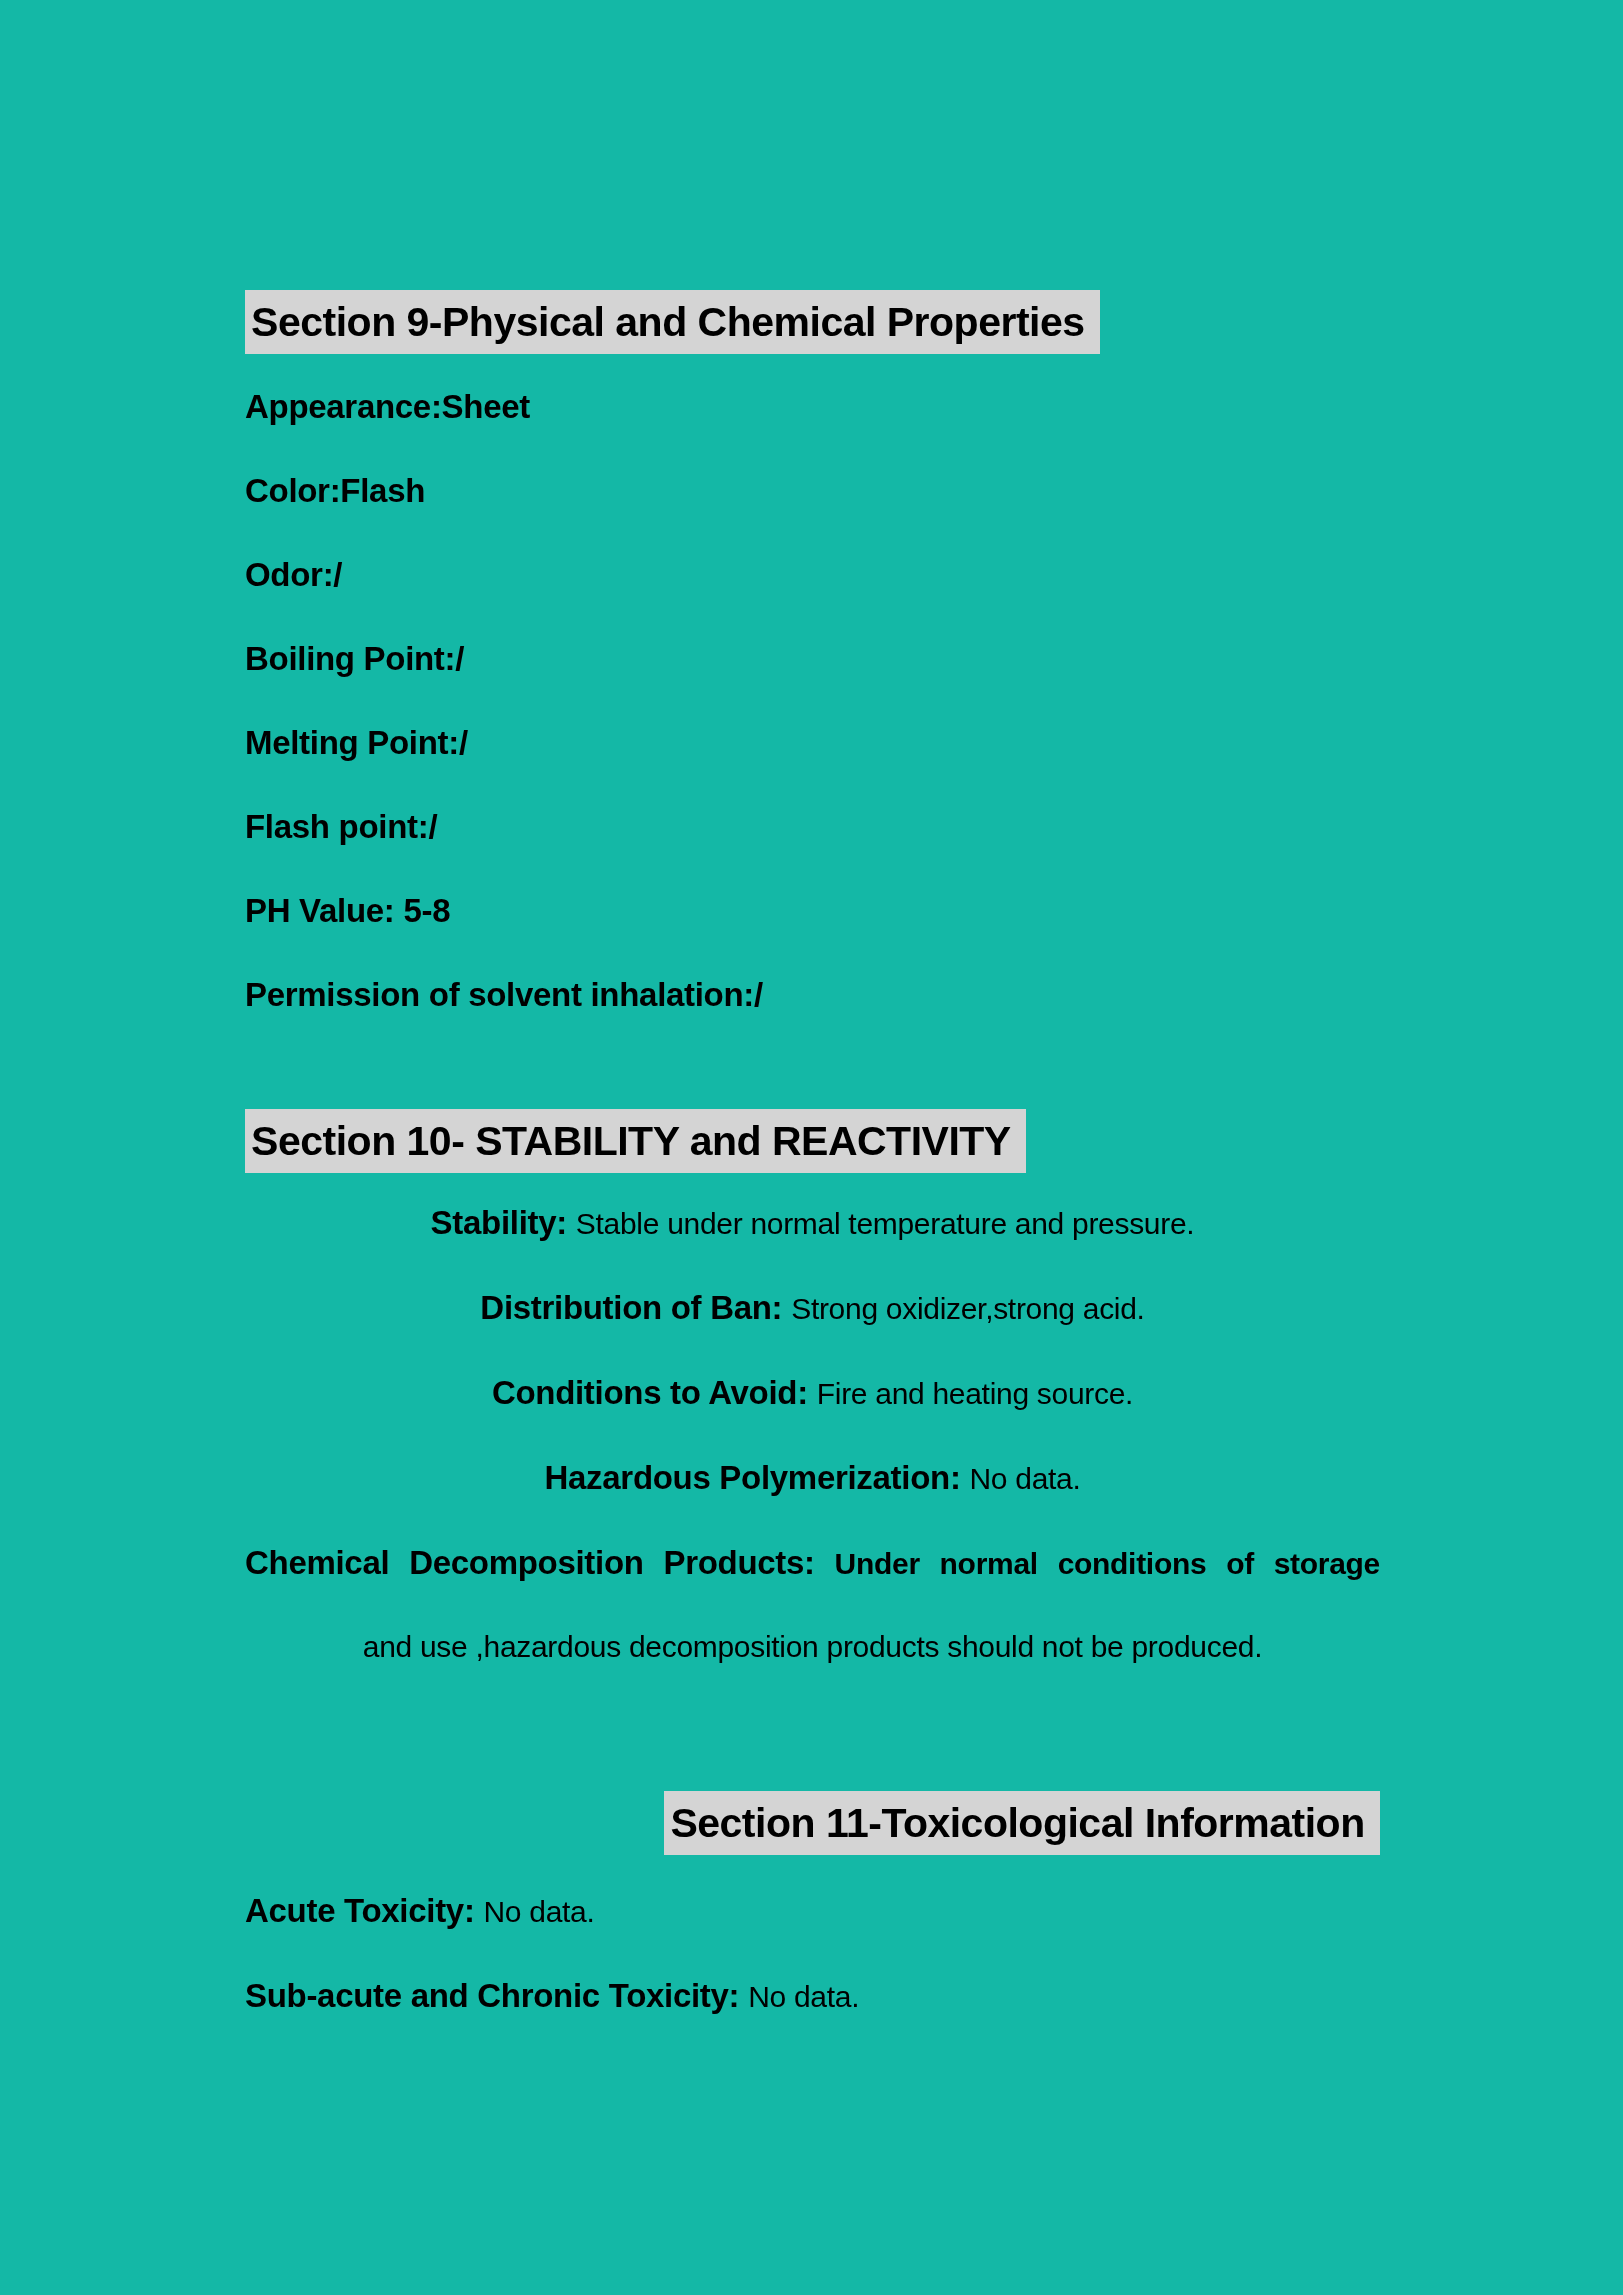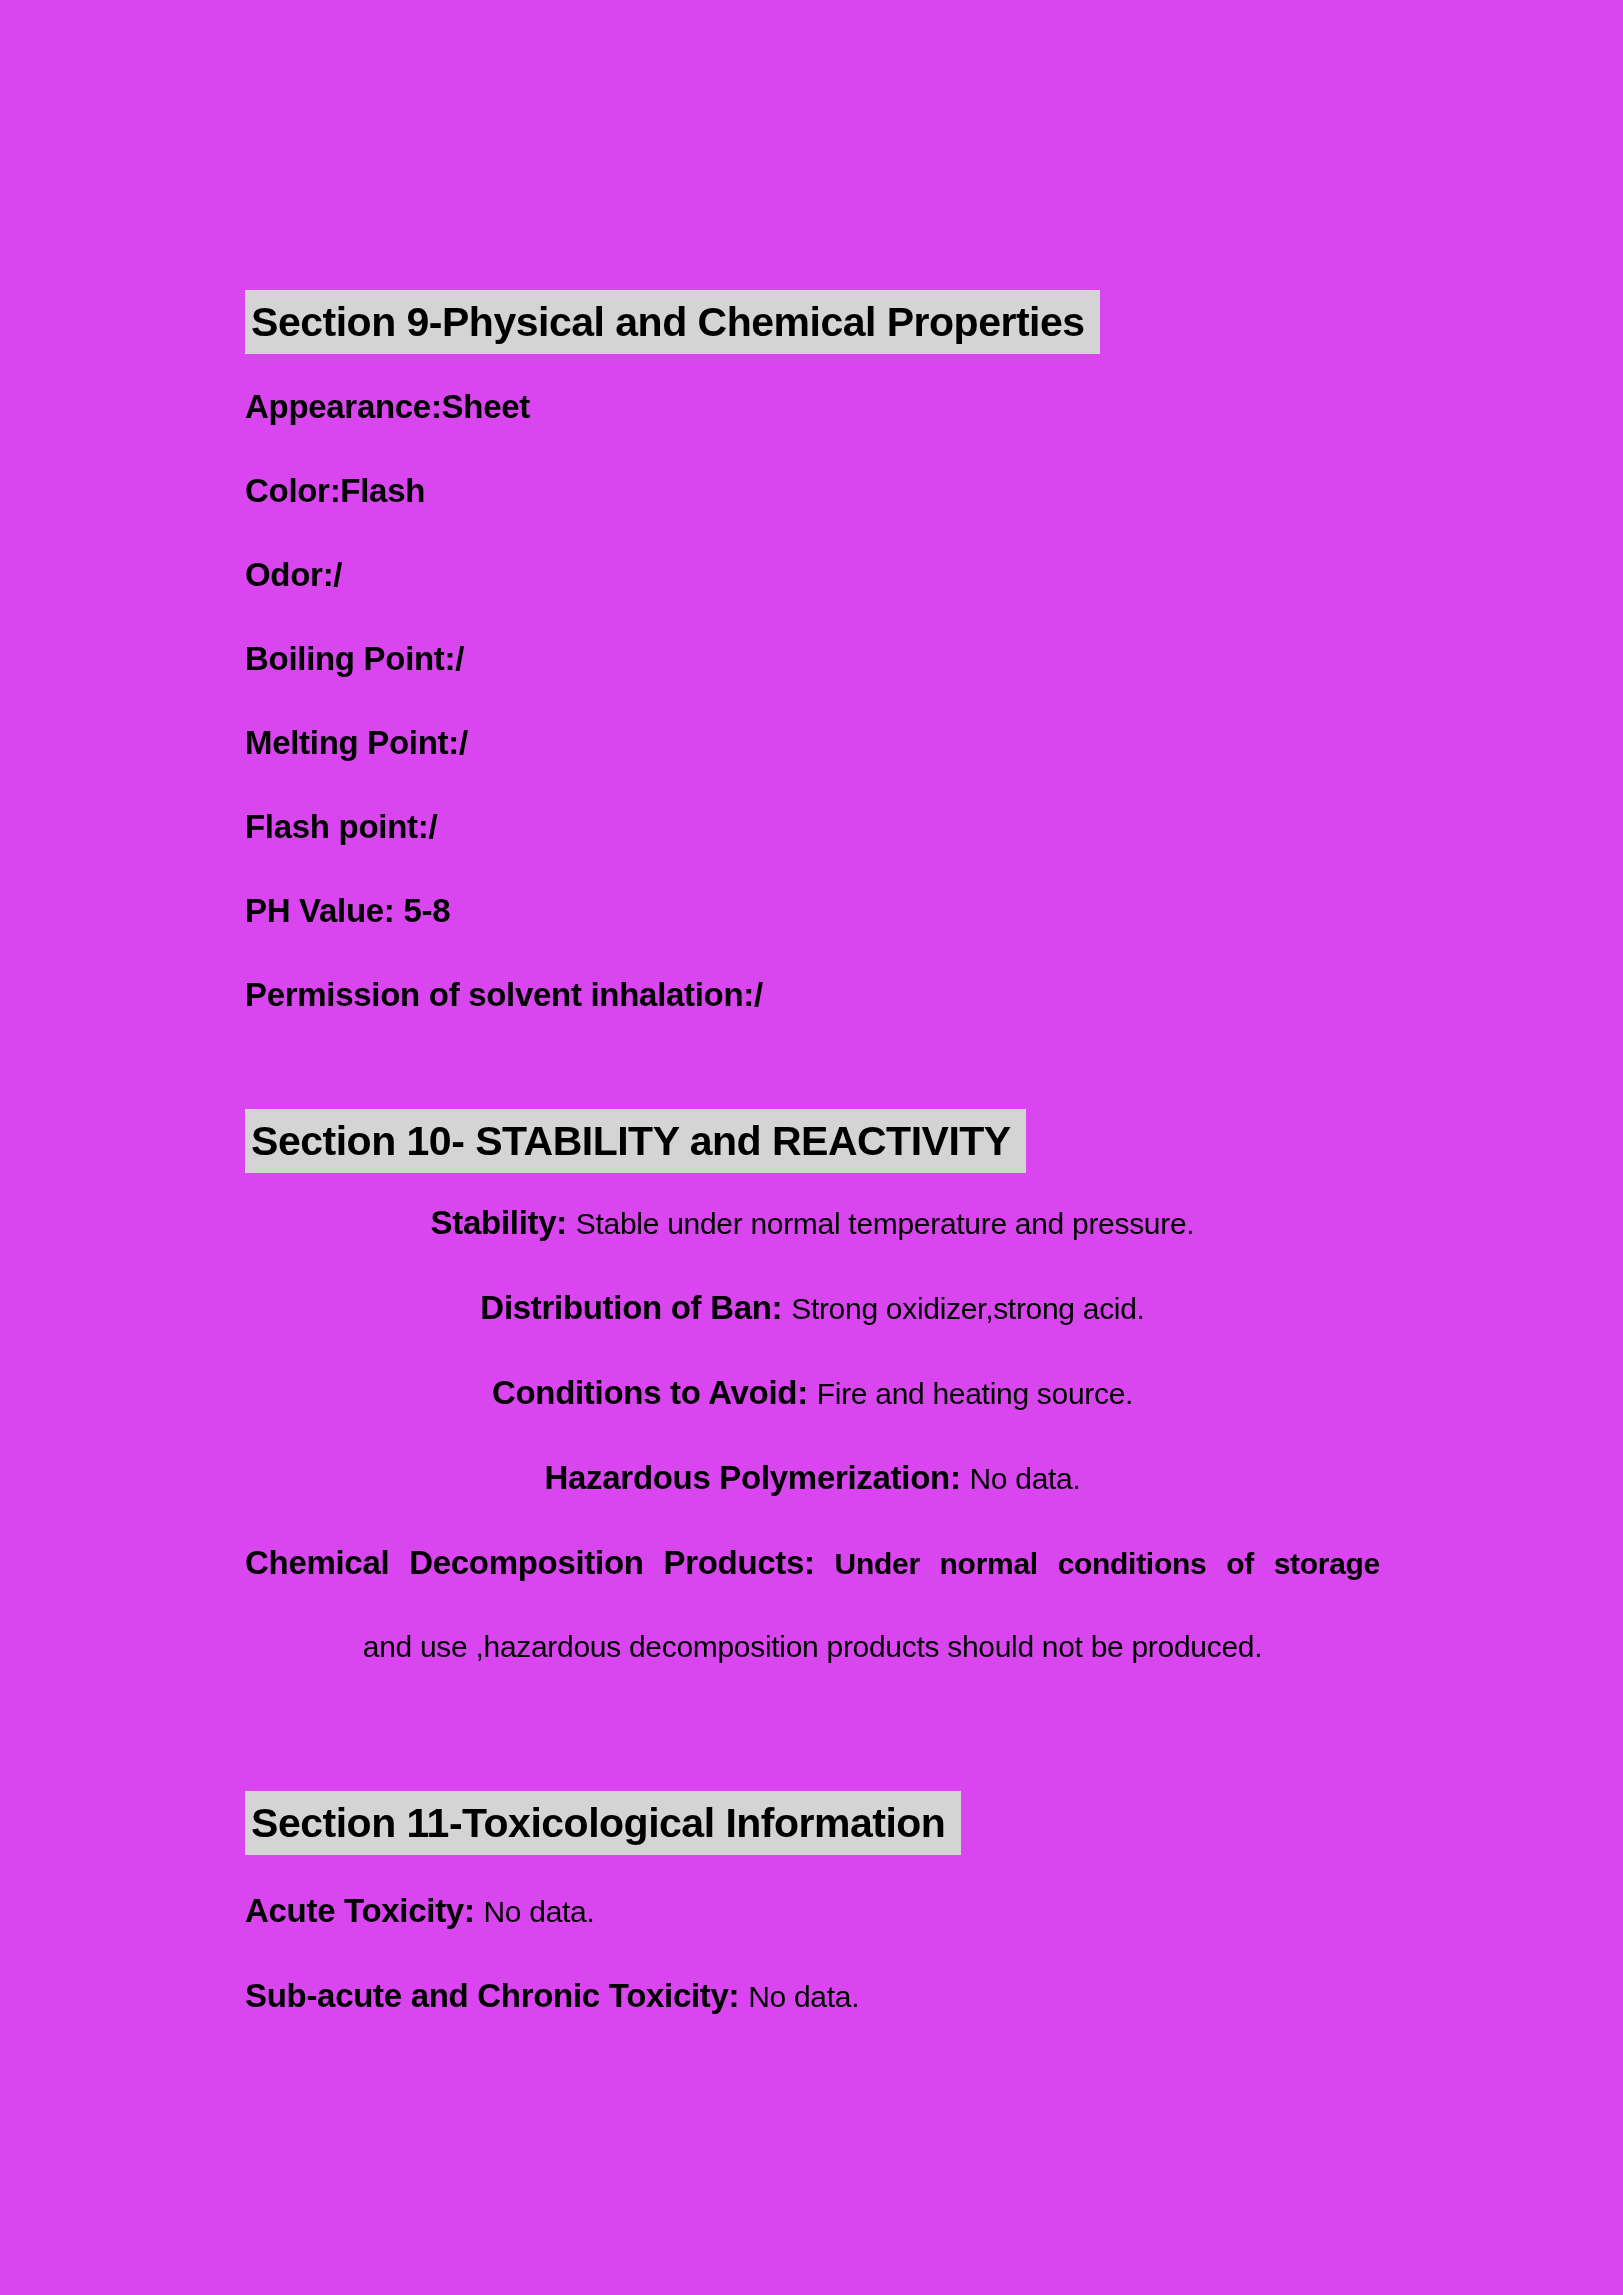--- a/index.html
+++ b/index.html
@@ -4,21 +4,21 @@
 <style>
   html, body {
     margin: 0;
     padding: 0;
     background: #ffffff;
   }
   .page {
     position: relative;
     width: 1623px;
     height: 2295px;
-    background: #d946ef;
+    background: #14b8a6;
     font-family: "Liberation Sans", "DejaVu Sans", sans-serif;
     color: #000000;
     overflow: hidden;
   }
   .content {
     position: absolute;
     left: 245px;
     top: 0;
     width: 1135px;
   }
@@ -31,21 +31,21 @@
     white-space: nowrap;
   }
   .sec-header .hl {
     display: inline-block;
     background: #d4d4d4;
     line-height: 64px;
     padding: 0 15.3px 0 6.1px;
   }
   .sec-header.first  { margin-top: 290px; }
   .sec-header.s10    { margin-top: 72px; }
-  .sec-header.s11    { margin-top: 102px; }
+  .sec-header.s11    { margin-top: 102px; text-align: right; }
 
   .body-block { margin: 0; }
   .body-block.b9  { margin-top: 11.2px; }
   .body-block.b10 { margin-top: 7.7px; text-align: center; }
   .body-block.b11 { margin-top: 14.3px; }
 
   .line {
     margin: 0;
     line-height: 84px;
     font-size: 33px;

